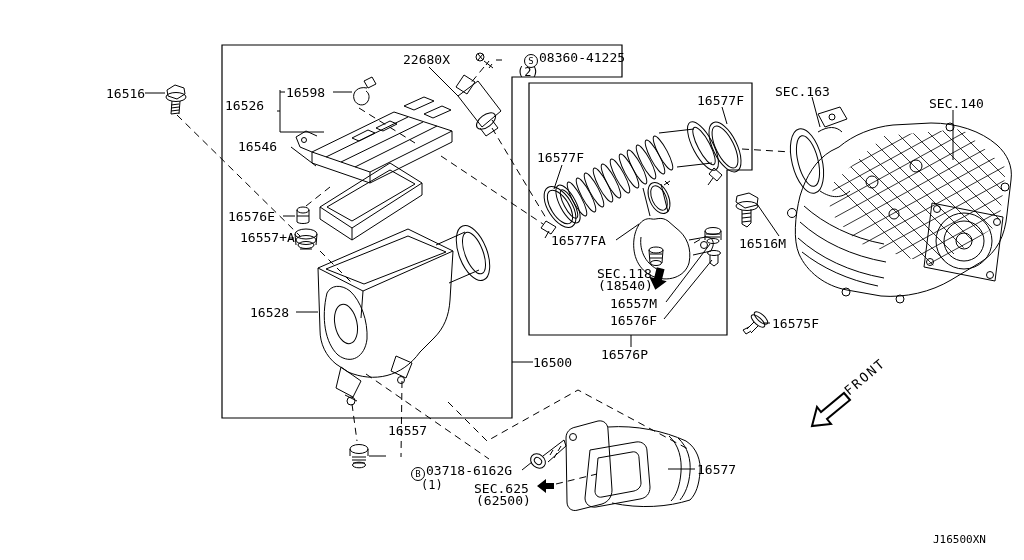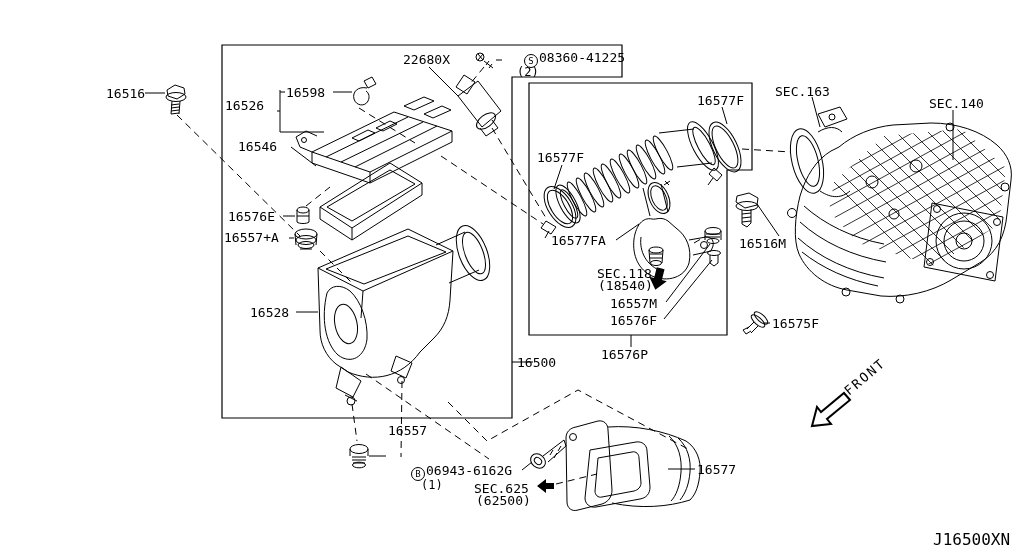--- a/index.html
+++ b/index.html
@@ -1,21 +1,21 @@
 <!DOCTYPE html>
 <html><head>
 <meta charset="utf-8">
 <style>
   html,body{margin:0;padding:0;background:#fff;}
   .stage{position:relative;width:1024px;height:560px;background:#fff;overflow:hidden;
          font-family:"DejaVu Sans Mono",monospace;color:#000;}
   .stage svg{position:absolute;left:0;top:0;}
   .lbl{position:absolute;font-size:13px;line-height:13px;white-space:nowrap;}
   .lbl.small{font-size:12px;line-height:12px;}
-  .lbl.code{font-size:16px;line-height:15px;text-align:right;}
+  .lbl.code{font-size:11px;line-height:15px;text-align:right;}
   .badge{display:inline-block;width:12px;height:12px;border:1.2px solid #000;border-radius:50%;
          font-size:9px;line-height:12px;text-align:center;vertical-align:-2px;margin-right:1px;}
   .front{letter-spacing:2px;transform:rotate(-40deg);transform-origin:0 50%;font-size:13px;}
 </style>
 </head>
 <body>
 
 <div class="stage">
 
 <svg width="1024" height="560" viewBox="0 0 1024 560">
@@ -308,50 +308,50 @@
   </g>
   <path d="M537,486 L546,479 L546,483 L554,483 L554,489 L546,489 L546,493 Z" fill="#000" stroke="none"></path>
   <path d="M812,426 L817,407 L821,412 L844,393 L850,400 L827,419 L831,424 Z" fill="#fff" stroke="#000" stroke-width="2"></path>
 </svg>
 
   <span class="lbl" style="left:106px;top:87px">16516</span>
   <span class="lbl" style="left:225px;top:99px">16526</span>
   <span class="lbl" style="left:286px;top:86px">16598</span>
   <span class="lbl" style="left:238px;top:140px">16546</span>
   <span class="lbl" style="left:228px;top:210px">16576E</span>
-  <span class="lbl" style="left:224px;top:231px">16557+A</span>
+  <span class="lbl" style="left:240px;top:231px">16557+A</span>
   <span class="lbl" style="left:250px;top:306px">16528</span>
   <span class="lbl" style="left:403px;top:53px">22680X</span>
 
   <span class="lbl" style="left:524px;top:51px">
     <span class="badge">S</span><span>08360-41225</span>
   </span>
   <span class="lbl small" style="left:517px;top:66px">(2)</span>
 
   <span class="lbl" style="left:537px;top:151px">16577F</span>
   <span class="lbl" style="left:697px;top:94px">16577F</span>
   <span class="lbl" style="left:551px;top:234px">16577FA</span>
 
   <span class="lbl" style="left:597px;top:267px"></span>
   <span class="lbl" style="left:597px;top:267px">SEC.118</span>
   <span class="lbl" style="left:598px;top:279px">(18540)</span>
 
   <span class="lbl" style="left:610px;top:297px">16557M</span>
   <span class="lbl" style="left:610px;top:314px">16576F</span>
   <span class="lbl" style="left:601px;top:348px">16576P</span>
-  <span class="lbl" style="left:517px;top:356px">16500</span>
+  <span class="lbl" style="left:533px;top:356px">16500</span>
   <span class="lbl" style="left:739px;top:237px">16516M</span>
 
   <span class="lbl" style="left:775px;top:85px">SEC.163</span>
   <span class="lbl" style="left:929px;top:97px">SEC.140</span>
   <span class="lbl" style="left:772px;top:317px">16575F</span>
   <span class="lbl" style="left:388px;top:424px">16557</span>
 
   <span class="lbl" style="left:411px;top:464px">
-    <span class="badge">B</span><span>06943-6162G</span>
+    <span class="badge">B</span><span>03718-6162G</span>
   </span>
   <span class="lbl small" style="left:421px;top:479px">(1)</span>
 
   <span class="lbl" style="left:474px;top:482px">SEC.625</span>
   <span class="lbl" style="left:476px;top:494px">(62500)</span>
   <span class="lbl" style="left:697px;top:463px">16577</span>
 
   <span class="lbl front" style="left:846px;top:386px">FRONT</span>
   <span class="lbl code" style="left:933px;top:532px">J16500XN</span>
 </div>

